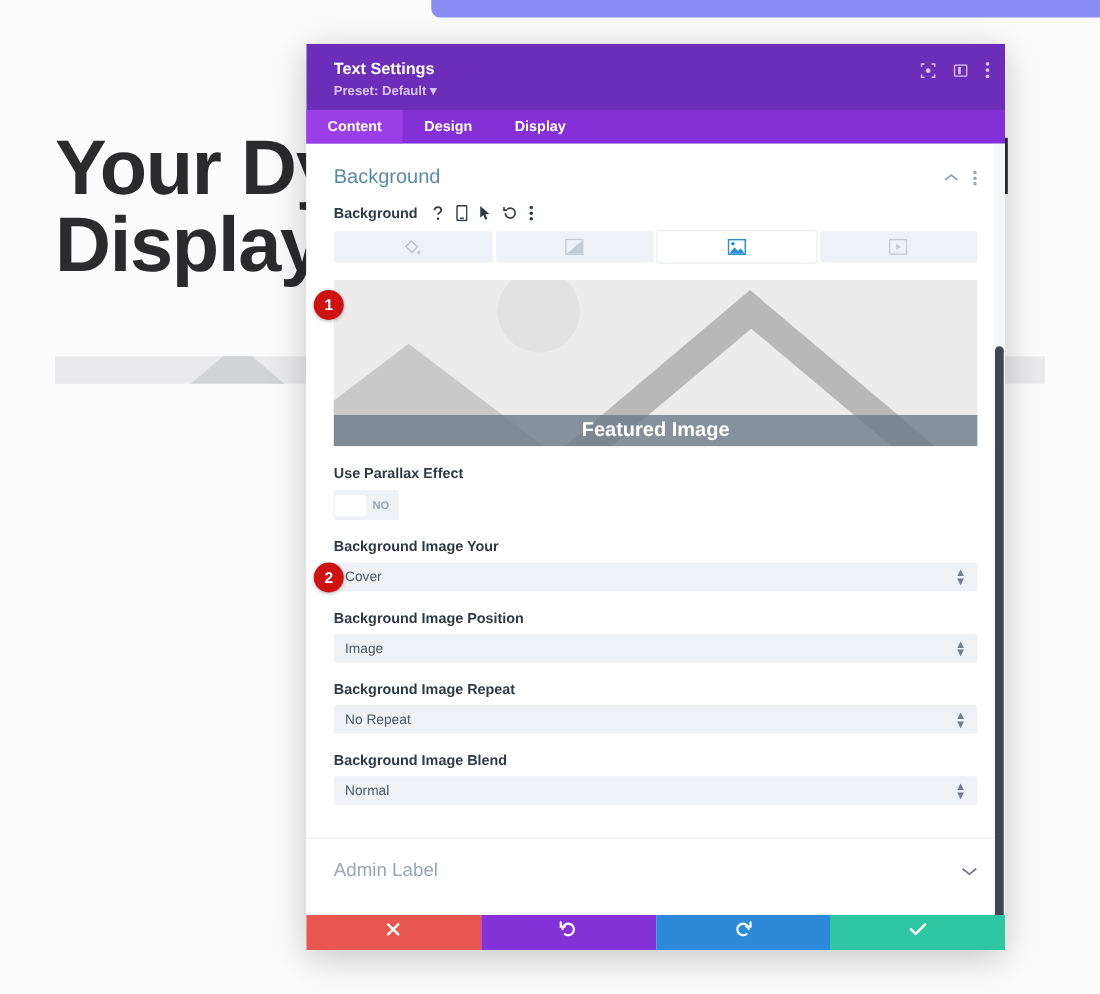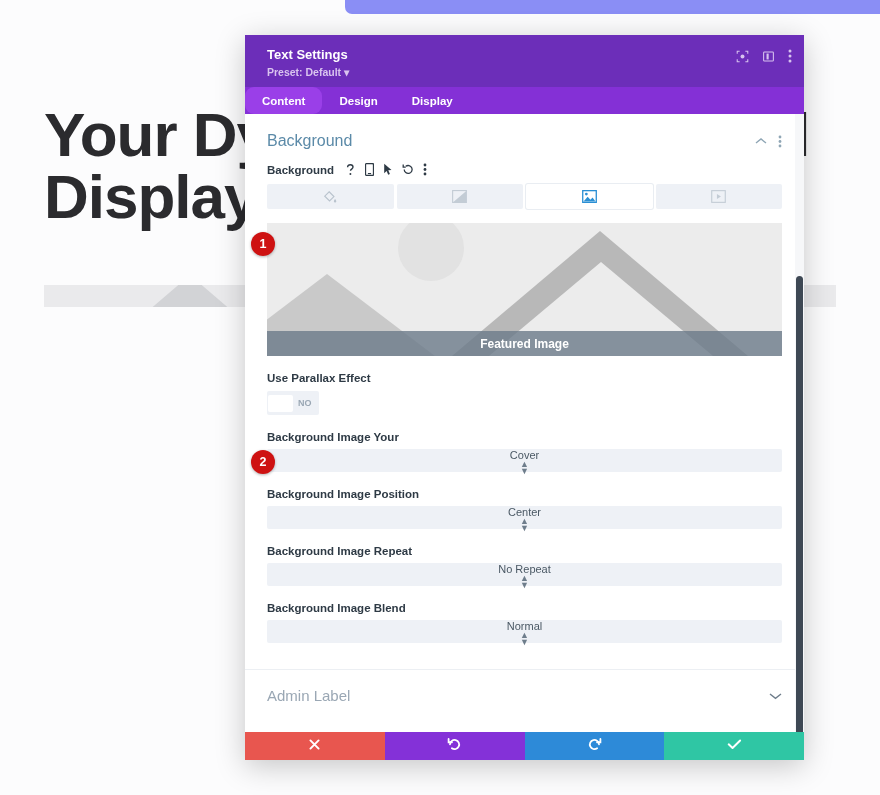--- a/index.html
+++ b/index.html
@@ -124,21 +124,21 @@
   }
   .modal-tab {
     padding: 0 17px;
     display: flex;
     align-items: center;
     color: #ffffff;
     font-size: 11.5px;
     font-weight: bold;
     cursor: pointer;
   }
-  .modal-tab.active { background: #9a3fe8; border-radius: 9px; }
+  .modal-tab.active { background: #9a3fe8; }
 
   
   .modal-body {
     flex: 1 1 auto;
     position: relative;
     background: #ffffff;
     overflow: hidden;
   }
 
   .scroll-track {
@@ -258,21 +258,21 @@
     border-left: 108px solid transparent;
     border-right: 108px solid transparent;
     border-bottom: 82px solid #c9c9c9;
   }
   .preview .caption {
     position: absolute;
     left: 0; right: 0; bottom: 0;
     height: 25px;
     background: rgba(108,122,137,0.80);
     color: #ffffff;
-    font-size: 12px;
+    font-size: 16px;
     font-weight: bold;
     display: flex;
     align-items: center;
     justify-content: center;
   }
 
   .label {
     font-size: 11.5px;
     font-weight: bold;
     color: #2e3a45;
@@ -307,21 +307,20 @@
   .select {
     margin: 6px 22px 0 22px;
     height: 23px;
     background: #eef1f6;
     border-radius: 2px;
     display: flex;
     align-items: center;
     padding: 0 9px;
     cursor: pointer;
     position: relative;
-    flex-direction: column;
   }
   .select .sval {
     font-size: 11px;
     color: #4a5864;
     flex: 1 1 auto;
   }
   .select .arrows {
     font-size: 9px;
     color: #6e7d8b;
     line-height: 0.72;
@@ -523,21 +522,21 @@
     </div>
 
     <div class="label">Background Image Your</div>
     <div class="select">
       <span class="sval">Cover</span>
       <span class="arrows">▲<br>▼</span>
     </div>
 
     <div class="label">Background Image Position</div>
     <div class="select">
-      <span class="sval">Center</span>
+      <span class="sval">Image</span>
       <span class="arrows">▲<br>▼</span>
     </div>
 
     <div class="label">Background Image Repeat</div>
     <div class="select">
       <span class="sval">No Repeat</span>
       <span class="arrows">▲<br>▼</span>
     </div>
 
     <div class="label">Background Image Blend</div>

